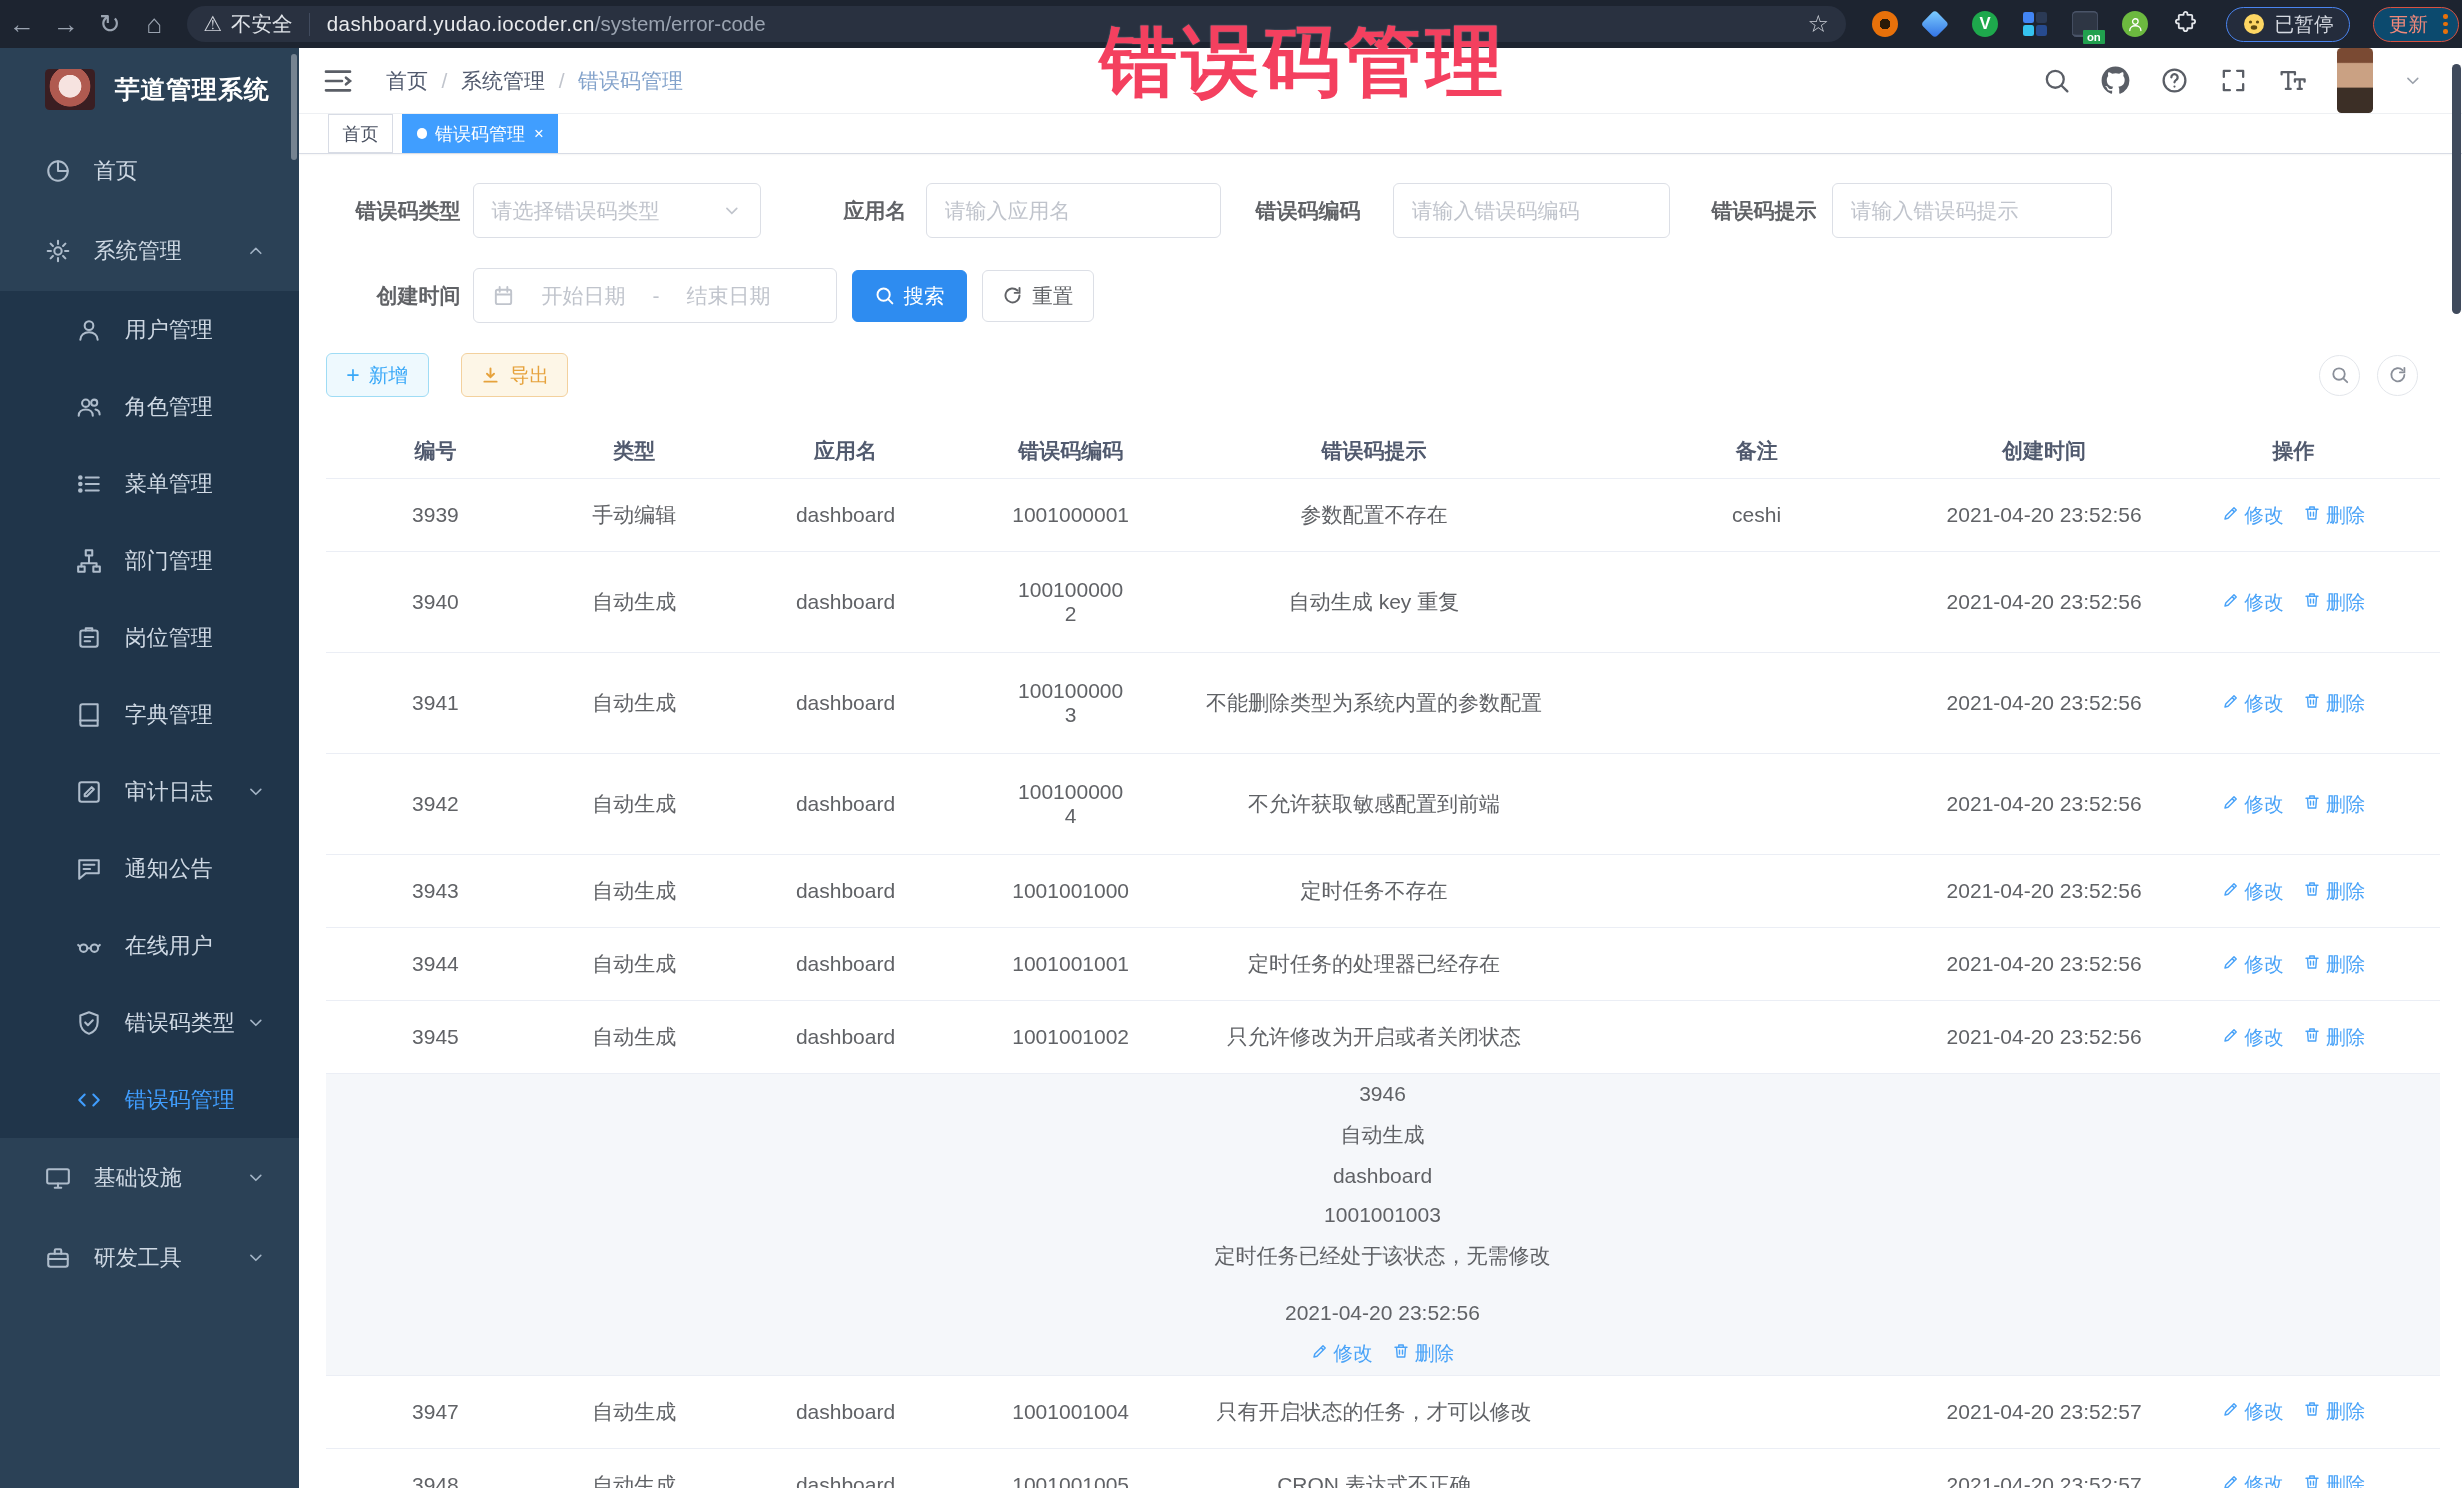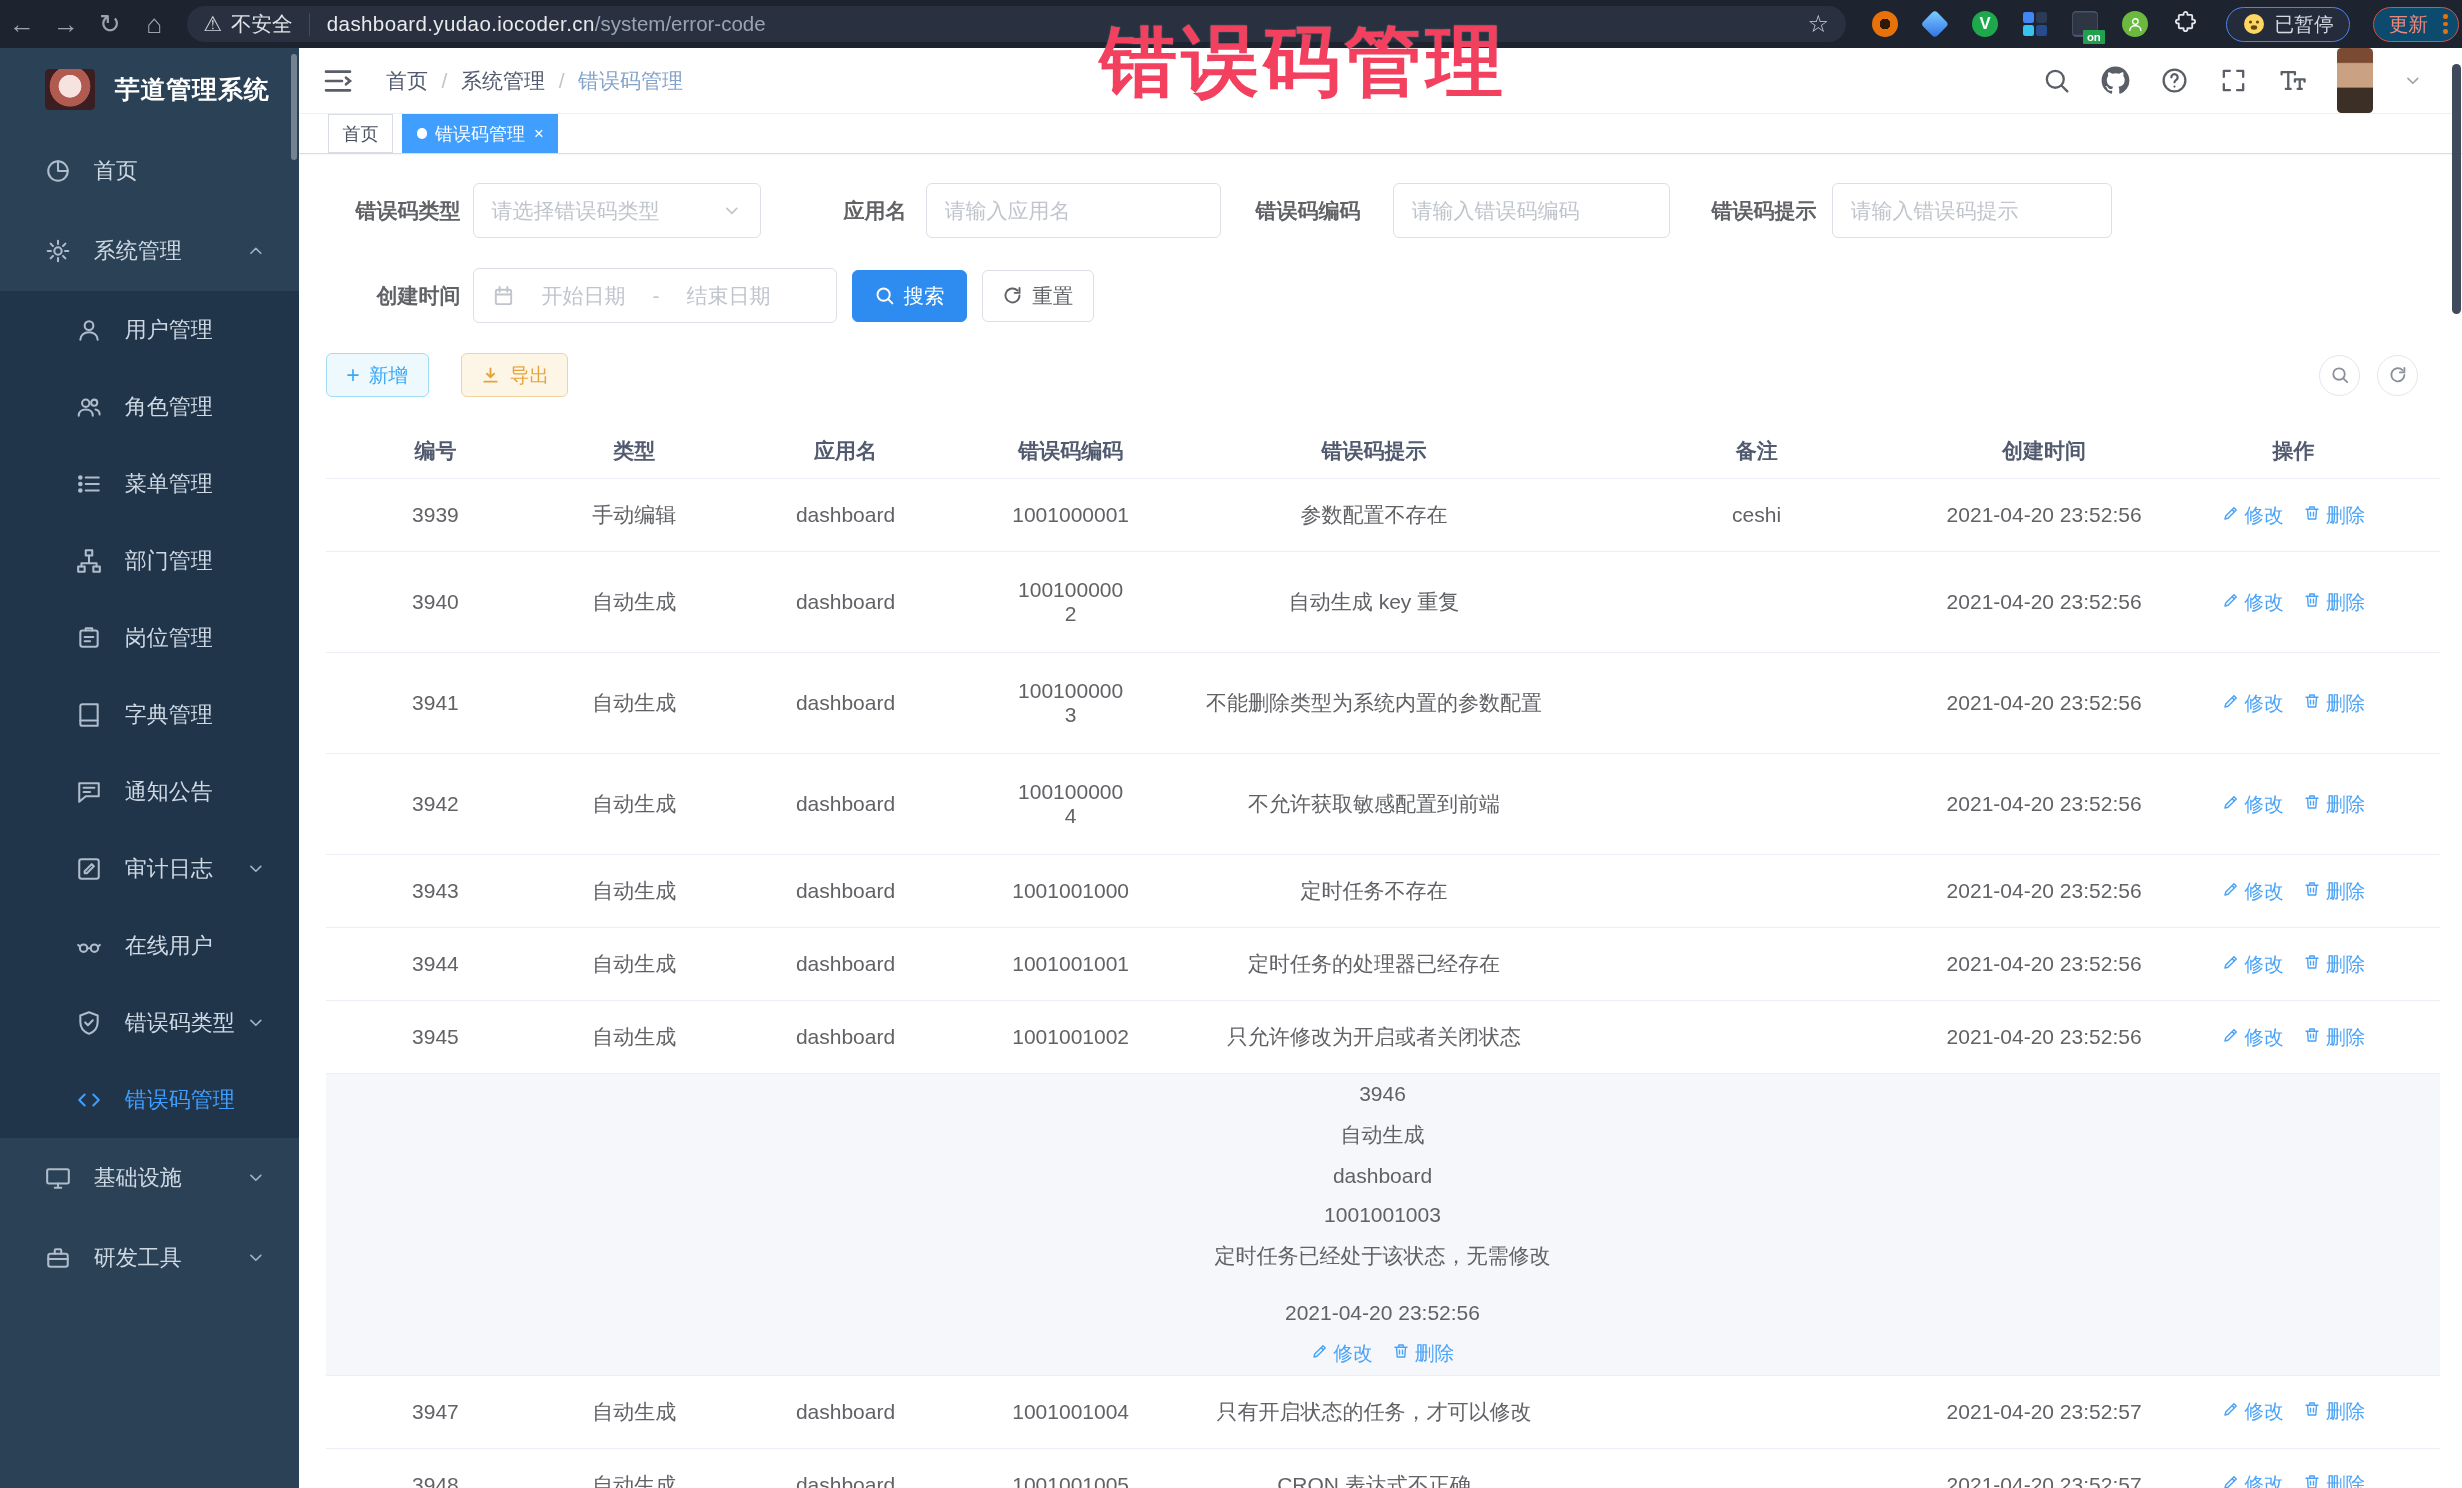--- a/index.html
+++ b/index.html
@@ -334,39 +334,39 @@
                 <svg viewBox="0 0 24 24" fill="none" stroke="currentColor" stroke-width="1.9" stroke-linecap="round" stroke-linejoin="round">
                   <path d="M6 2h14v20H6a2 2 0 01-2-2V4a2 2 0 012-2z"></path>
                   <path d="M4 17h16"></path>
                 </svg>
               </span>
               <span>字典管理</span>
             </div>
             <div class="m-item">
               <span class="ico">
                 <svg viewBox="0 0 24 24" fill="none" stroke="currentColor" stroke-width="1.9" stroke-linecap="round" stroke-linejoin="round">
+                  <rect x="3" y="3" width="18" height="18" rx="2"></rect>
+                  <path d="M14.5 7.5l2 2L10 16H8v-2z"></path>
+                </svg>
+              </span>
+              <span>审计日志</span>
+              <span class="m-arrow">
+                <svg viewBox="0 0 24 24" fill="none" stroke="currentColor" stroke-width="1.9" stroke-linecap="round" stroke-linejoin="round">
+                  <path d="M6 9l6 6 6-6"></path>
+                </svg>
+              </span>
+            </div>
+            <div class="m-item">
+              <span class="ico">
+                <svg viewBox="0 0 24 24" fill="none" stroke="currentColor" stroke-width="1.9" stroke-linecap="round" stroke-linejoin="round">
                   <path d="M3 4h18v12H9l-6 5z"></path>
                   <path d="M7 8h10M7 12h6"></path>
                 </svg>
               </span>
               <span>通知公告</span>
-            </div>
-            <div class="m-item">
-              <span class="ico">
-                <svg viewBox="0 0 24 24" fill="none" stroke="currentColor" stroke-width="1.9" stroke-linecap="round" stroke-linejoin="round">
-                  <rect x="3" y="3" width="18" height="18" rx="2"></rect>
-                  <path d="M14.5 7.5l2 2L10 16H8v-2z"></path>
-                </svg>
-              </span>
-              <span>审计日志</span>
-              <span class="m-arrow">
-                <svg viewBox="0 0 24 24" fill="none" stroke="currentColor" stroke-width="1.9" stroke-linecap="round" stroke-linejoin="round">
-                  <path d="M6 9l6 6 6-6"></path>
-                </svg>
-              </span>
             </div>
             <div class="m-item">
               <span class="ico">
                 <svg viewBox="0 0 24 24" fill="none" stroke="currentColor" stroke-width="1.9" stroke-linecap="round" stroke-linejoin="round">
                   <circle cx="7" cy="14" r="3.4"></circle>
                   <circle cx="17" cy="14" r="3.4"></circle>
                   <path d="M10.4 14h3.2M3.6 12.5L2 11M20.4 12.5L22 11"></path>
                 </svg>
               </span>
               <span>在线用户</span>

